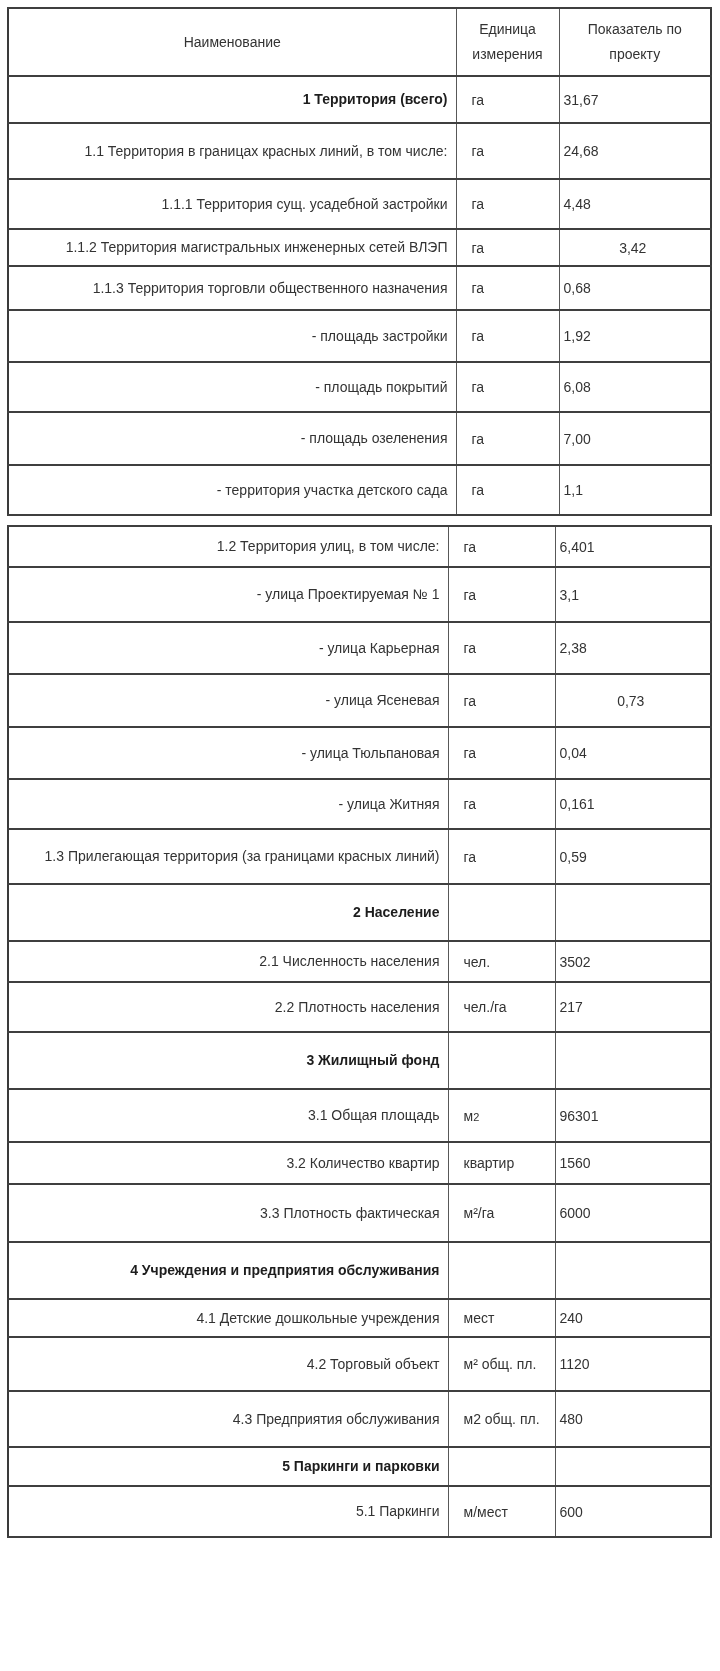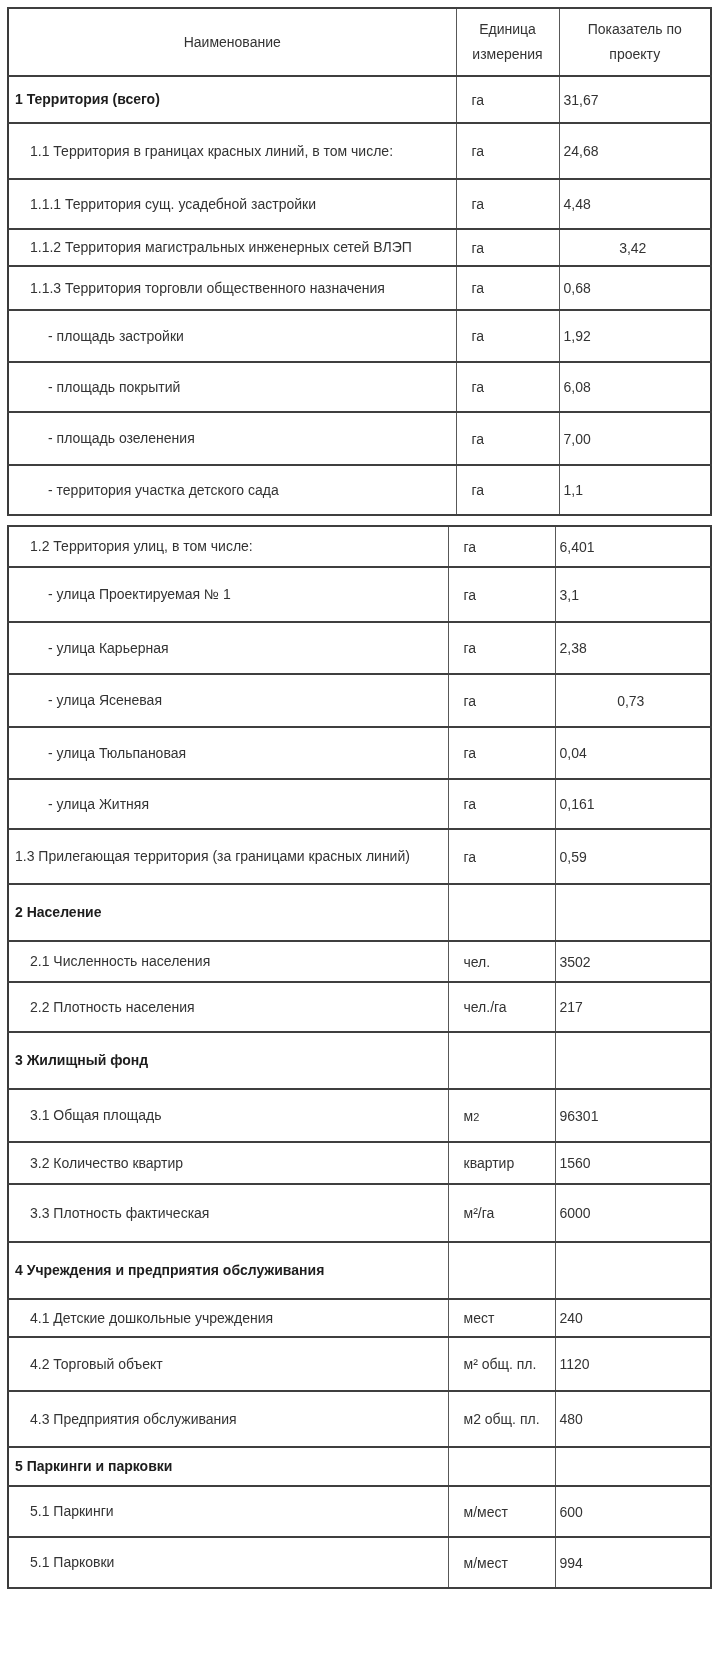--- a/index.html
+++ b/index.html
@@ -34,21 +34,21 @@
     overflow: hidden;
     background: #ffffff;
   }
   td.hdr {
     text-align: center;
     line-height: 25px;
     color: #3a3a3a;
     padding: 4px 14px;
   }
   td.c-name {
-    text-align: left;
+    text-align: right;
     padding: 4px 8px 4px 6px;
     line-height: 27px;
   }
   td.c-name.lvl-sub  { padding-left: 21px; }
   td.c-name.lvl-dash { padding-left: 39px; }
   td.c-name.bold {
     font-weight: 700;
     color: #1d1d1d;
   }
   td.c-unit {
@@ -242,21 +242,16 @@
         <tr style="height: 39px;">
           <td class="c-name lvl-top bold">5 Паркинги и парковки</td>
           <td class="c-unit"></td>
           <td class="c-value"></td>
         </tr>
         <tr style="height: 51px;">
           <td class="c-name lvl-sub">5.1 Паркинги</td>
           <td class="c-unit">м/мест</td>
           <td class="c-value">600</td>
         </tr>
-        <tr style="height: 51px;">
-          <td class="c-name lvl-sub">5.1 Парковки</td>
-          <td class="c-unit">м/мест</td>
-          <td class="c-value">994</td>
-        </tr>
       </tbody>
   </table>
 
 </div>
 
 </body></html>

